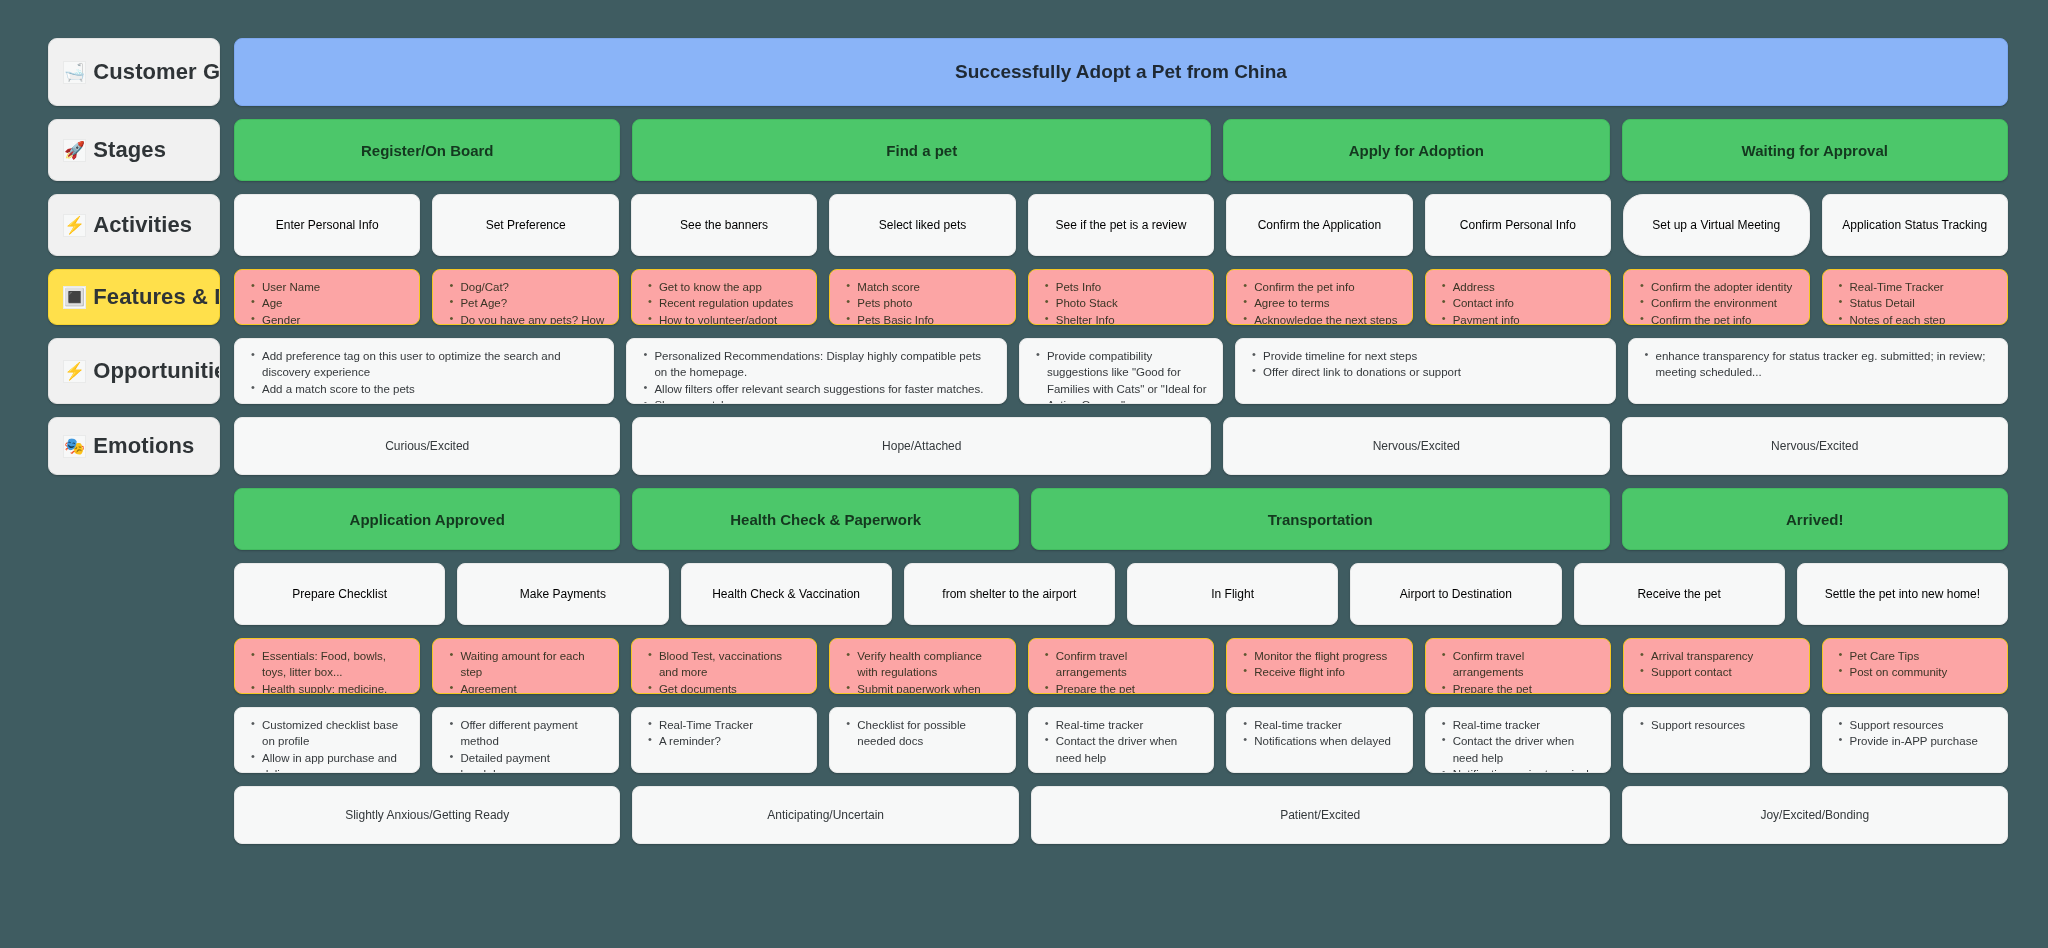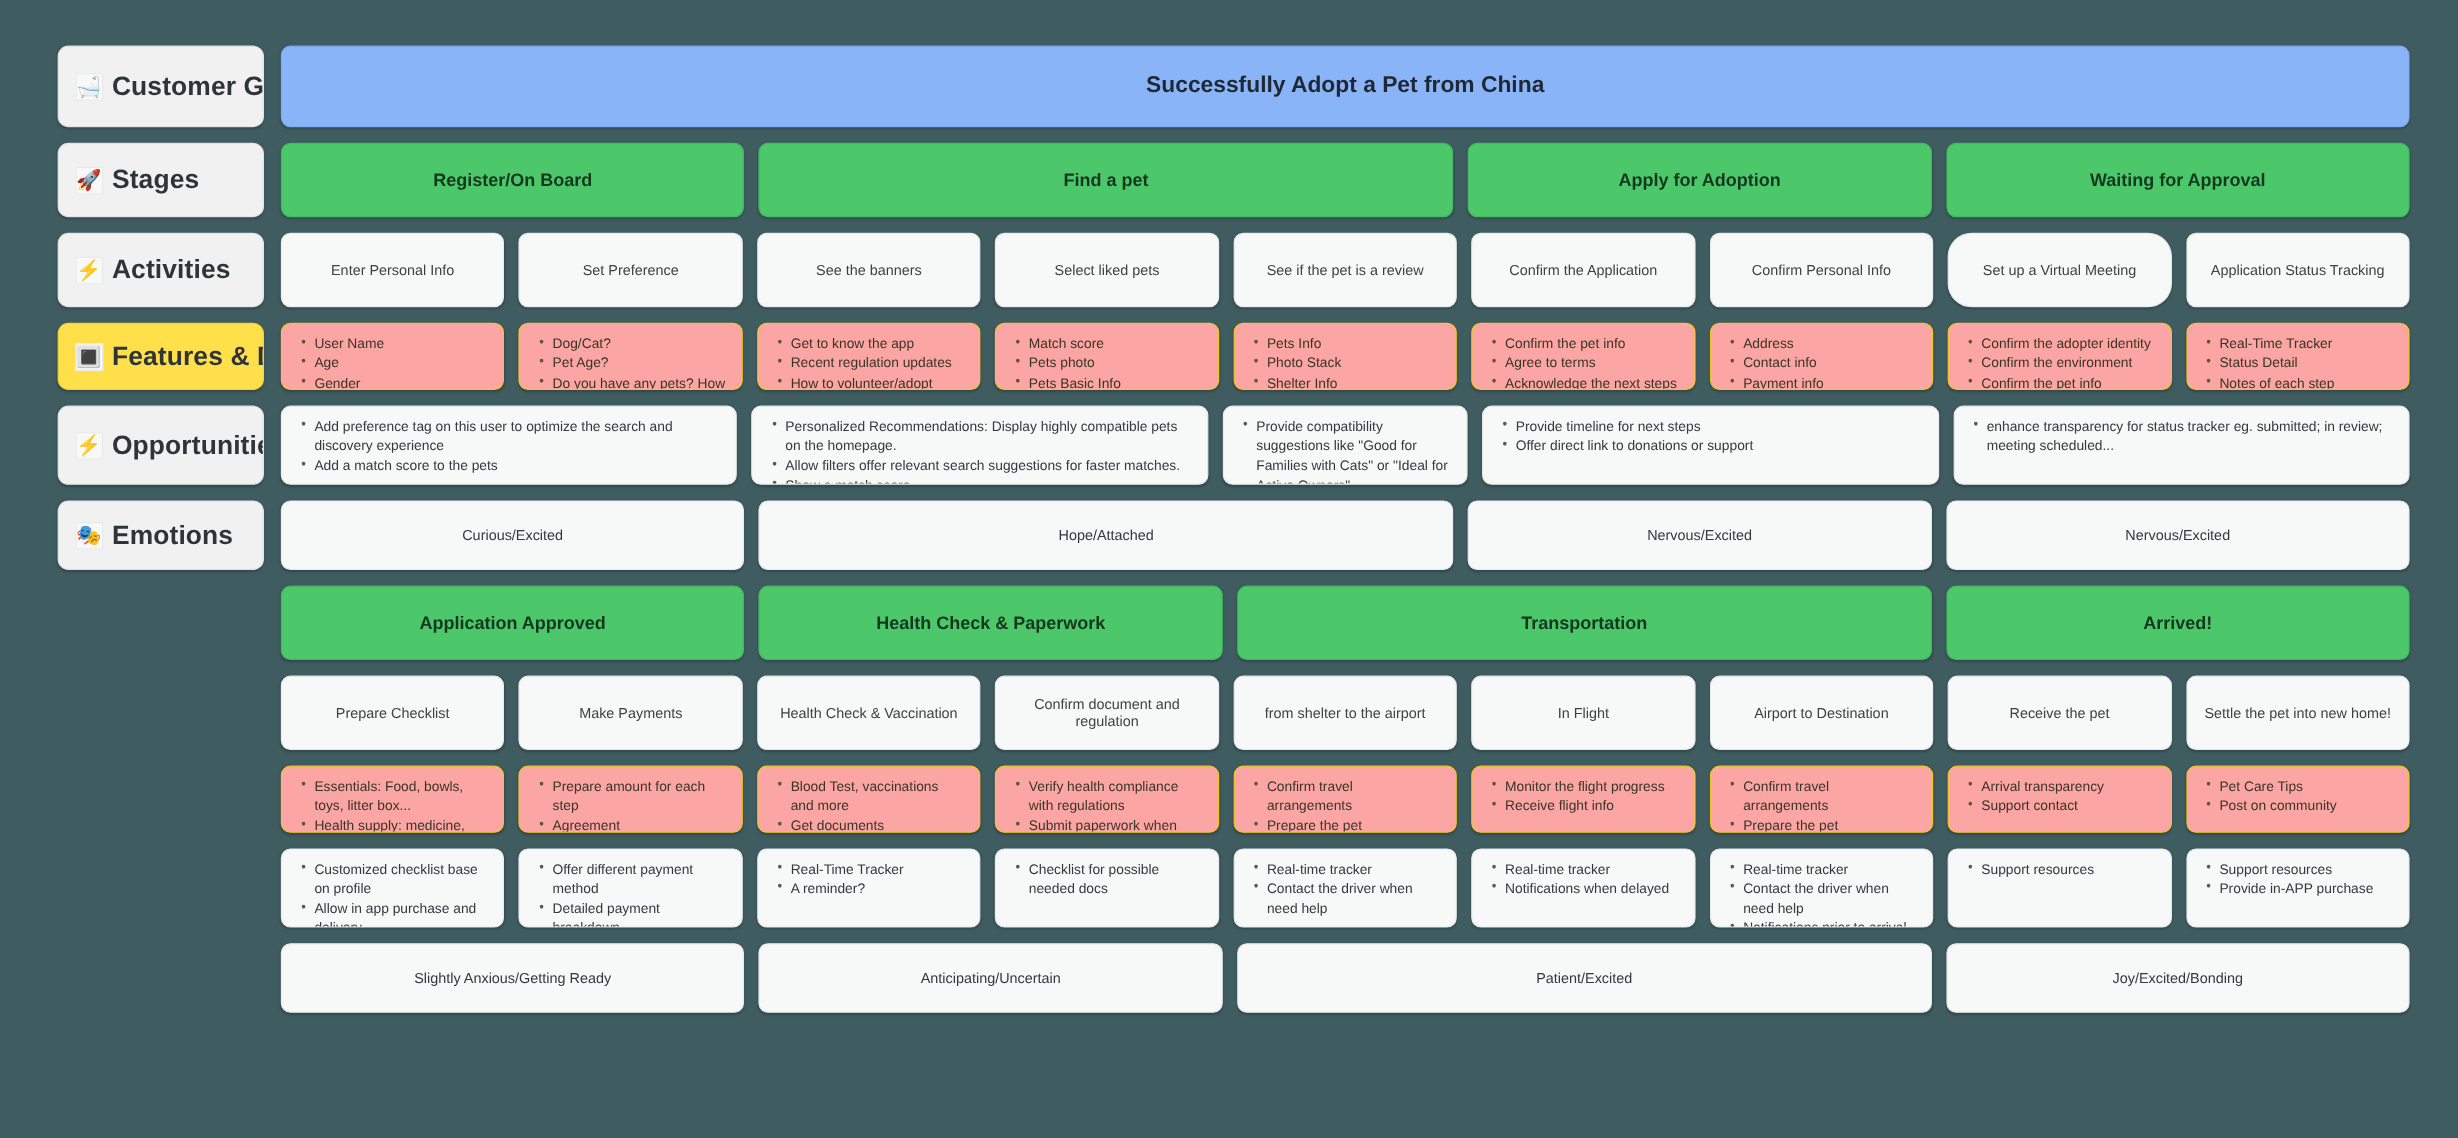--- a/index.html
+++ b/index.html
@@ -70,21 +70,21 @@
   .stage {
     background: #4cc76a;
     color: #14381f;
     font-size: 15px;
     font-weight: 700;
     display: flex; align-items: center; justify-content: center;
     border: 1px solid #42bb5f;
   }
   .act {
     background: #f7f8f8;
-    color: #404040;
+    color: #000000;
     font-size: 12px;
     display: flex; align-items: center; justify-content: center;
     text-align: center;
     border: 1px solid #e9eaea;
     padding: 4px 8px;
   }
   .feat {
     background: #fca5a5;
     border: 1px solid #f4c622;
     padding: 9px 12px 9px 14px;
@@ -345,23 +345,20 @@
         <div class="cell act" style="flex: 1 1 0%;">
           <span>Prepare Checklist</span>
         </div>
         <div class="cell act" style="flex: 1 1 0%;">
           <span>Make Payments</span>
         </div>
         <div class="cell act" style="flex: 1 1 0%;">
           <span>Health Check &amp; Vaccination</span>
         </div>
         <div class="cell act" style="flex: 1 1 0%;">
-          <span>Confirm document and regulation</span>
-        </div>
-        <div class="cell act" style="flex: 1 1 0%;">
           <span>from shelter to the airport</span>
         </div>
         <div class="cell act" style="flex: 1 1 0%;">
           <span>In Flight</span>
         </div>
         <div class="cell act" style="flex: 1 1 0%;">
           <span>Airport to Destination</span>
         </div>
         <div class="cell act" style="flex: 1 1 0%;">
           <span>Receive the pet</span>
@@ -372,21 +369,21 @@
       </div>
     <div class="row h-feat" id="bot-feats">
         <div class="cell feat" style="flex: 1 1 0%;">
           <ul class="bul">
             <li>Essentials: Food, bowls, toys, litter box...</li>
             <li>Health supply: medicine, insurance...</li>
           </ul>
         </div>
         <div class="cell feat" style="flex: 1 1 0%;">
           <ul class="bul">
-            <li>Prepare amount for each step</li>
+            <li>Waiting amount for each step</li>
             <li>Agreement</li>
           </ul>
         </div>
         <div class="cell feat" style="flex: 1 1 0%;">
           <ul class="bul">
             <li>Blood Test, vaccinations and more</li>
             <li>Get documents</li>
           </ul>
         </div>
         <div class="cell feat" style="flex: 1 1 0%;">

